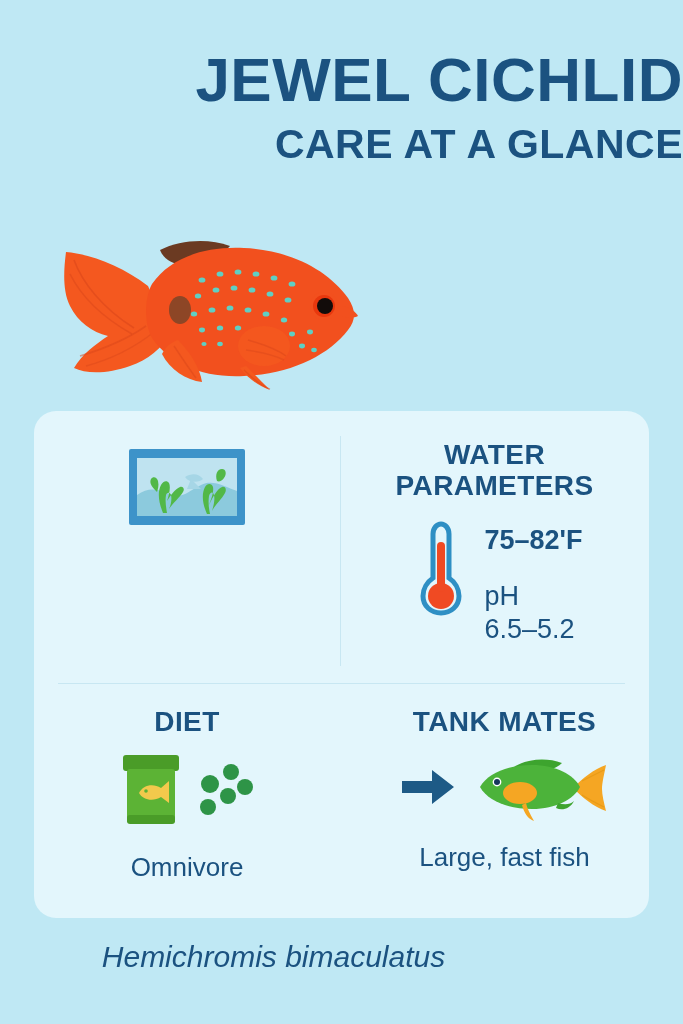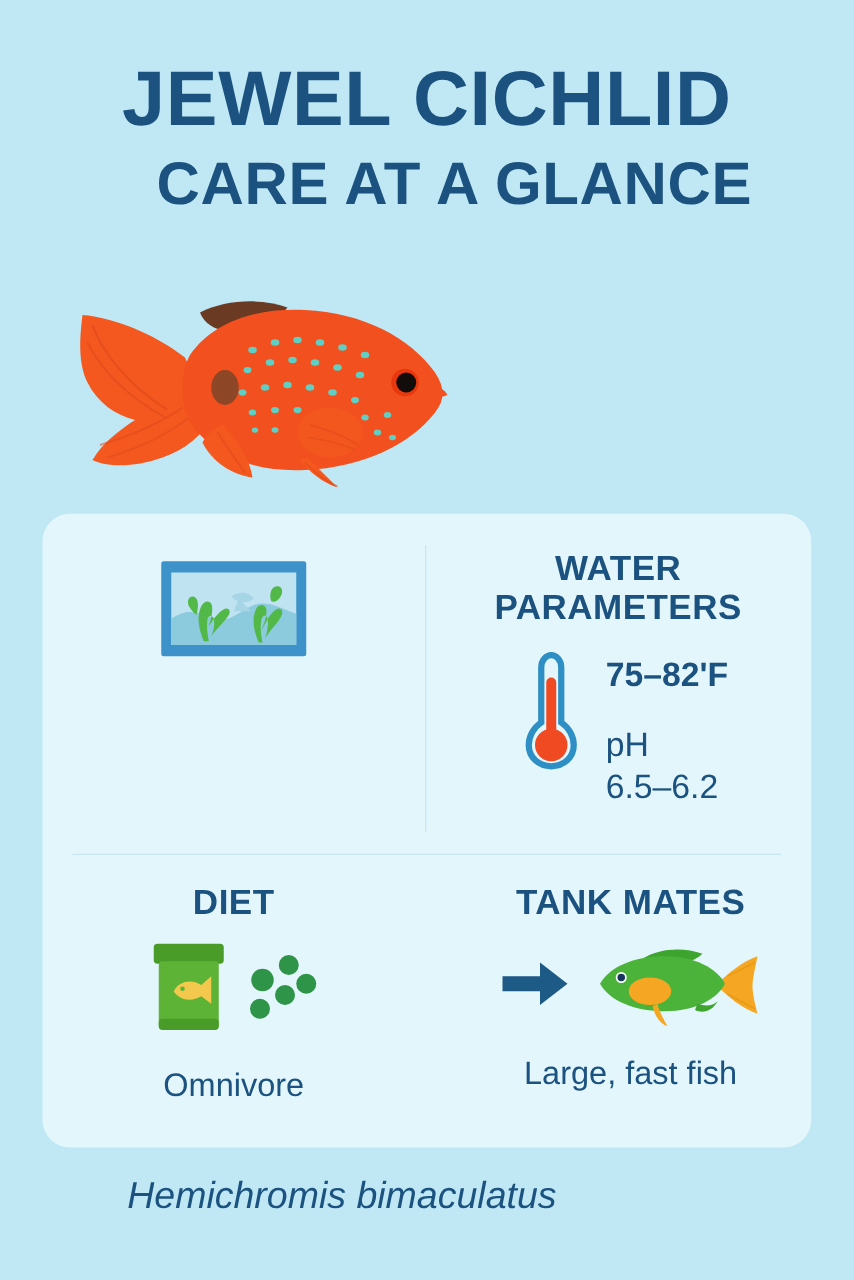--- a/index.html
+++ b/index.html
@@ -21,33 +21,33 @@
     height: 1024px;
     background: #bfe8f4;
   }
 
   
   .header {
     position: absolute;
     top: 48px;
     left: 0;
     width: 683px;
-    text-align: center;
+    text-align: right;
   }
   .title-main {
     font-size: 62px;
     font-weight: bold;
     color: #1b5280;
     letter-spacing: 0.5px;
     line-height: 1.02;
     margin: 0;
     font-family: "Liberation Sans", sans-serif;
   }
   .title-sub {
-    font-size: 48px;
+    font-size: 41px;
     font-weight: bold;
     color: #1b5280;
     letter-spacing: 0.5px;
     line-height: 1.05;
     margin: 12px 0 0 0;
     font-family: "Liberation Sans", sans-serif;
     padding-left: 44px;
   }
 
   
@@ -303,21 +303,21 @@
           <path d="M18 14 C 18 8, 22 4, 26 4 C 30 4, 34 8, 34 14 L34 58
                    C 40 62, 44 69, 44 76 C 44 86, 36 93, 26 93
                    C 16 93, 8 86, 8 76 C 8 69, 12 62, 18 58 Z" fill="none" stroke="#2e8fc4" stroke-width="5"></path>
           <circle cx="26" cy="76" r="13" fill="#f04a23"></circle>
           <rect x="22" y="22" width="8" height="50" rx="4" fill="#f04a23"></rect>
         </svg>
       </div>
       <div class="water-readings">
         <div class="reading-temp">75–82'F</div>
         <div class="reading-ph-label">pH</div>
-        <div class="reading-ph-value">6.5–6.2</div>
+        <div class="reading-ph-value">6.5–5.2</div>
       </div>
     </div>
   </div>
 
   <div class="quad quad-bl">
     <div class="quad-heading">DIET</div>
     <div class="diet-body">
       <div>
         <svg width="70" height="78" viewBox="0 0 70 78" xmlns="http://www.w3.org/2000/svg">
           <rect x="6" y="2" width="56" height="16" rx="3" fill="#4a9c28"></rect>

